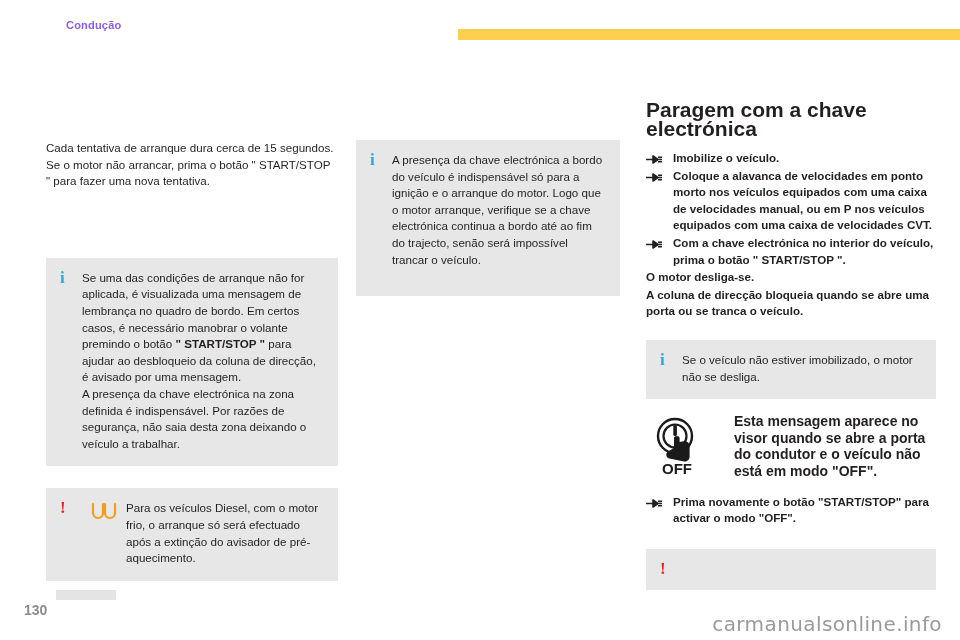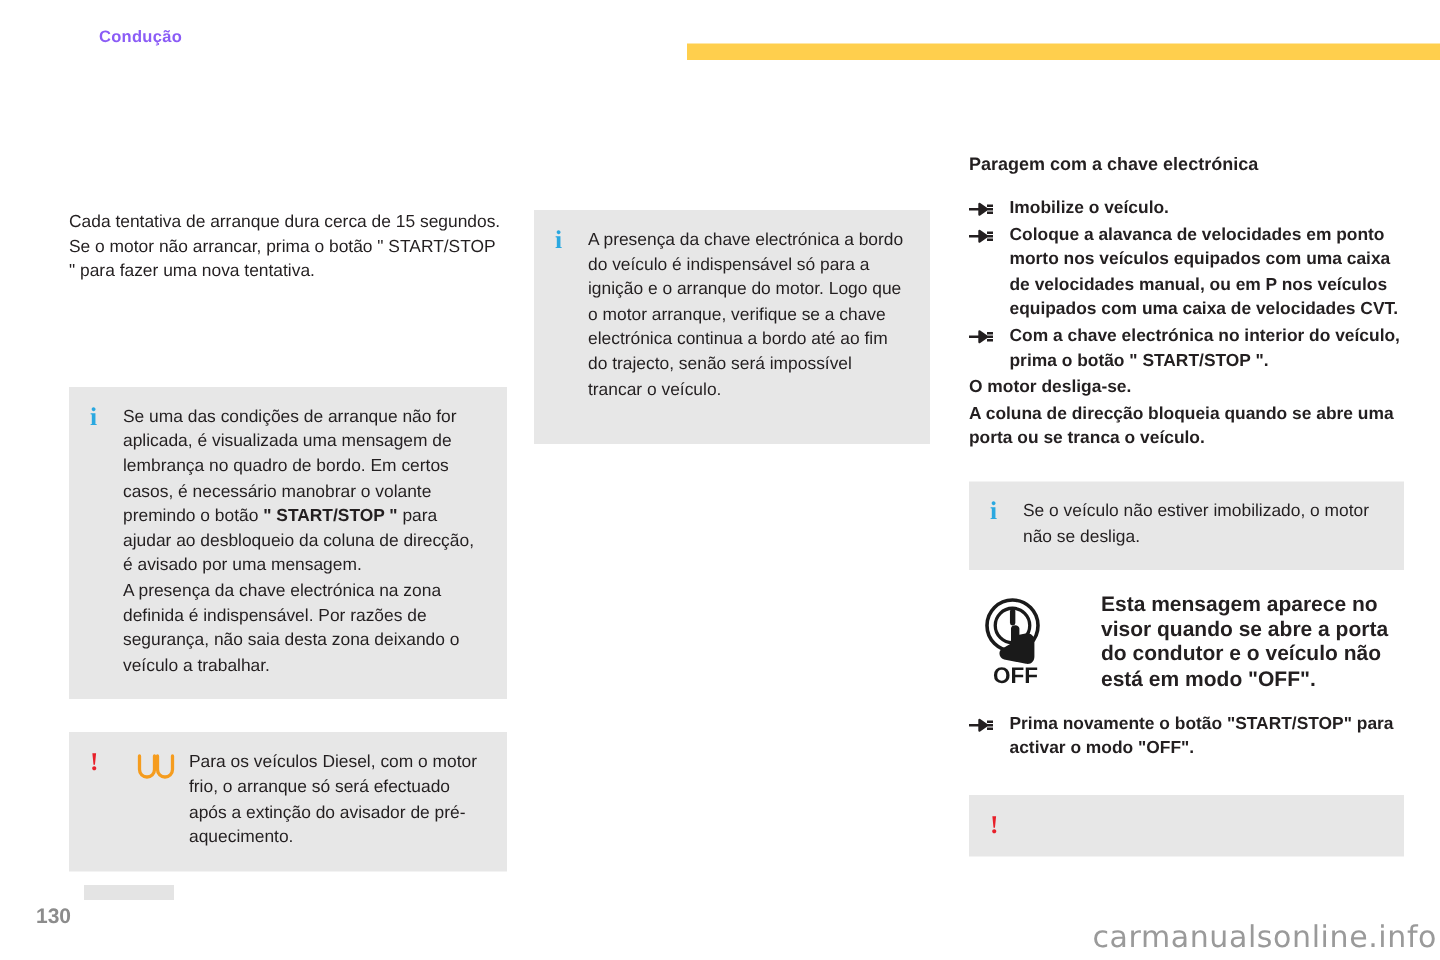--- a/index.html
+++ b/index.html
@@ -70,21 +70,21 @@
 
   
   .coil{display:block;}
 
   
   .col-mid{position:absolute;left:356px;top:140px;width:264px;}
 
   
   .col-right{position:absolute;left:646px;top:100px;width:290px;}
   .sec-title{
-    font-size:12px;font-weight:bold;line-height:19px;
+    font-size:21px;font-weight:bold;line-height:19px;
     color:#231f20;margin:0 0 12px 0;
   }
   ul.bullets{list-style:none;margin:0;padding:0;}
   ul.bullets li{
     position:relative;padding-left:27px;margin-bottom:1px;
     font-size:11.6px;line-height:16.6px;font-weight:bold;color:#231f20;
   }
   ul.bullets li .arrow{
     position:absolute;left:0;top:3px;width:17px;height:11px;
   }
@@ -97,21 +97,21 @@
     border:0;display:flex;align-items:center;
   }
   .offtxt{
     flex:1;padding-left:10px;font-size:14px;line-height:16.6px;
     font-weight:bold;padding-top:2px;
   }
   .offwrap{background:#ffffff;}
 
   .watermark{
     position:absolute;left:0;right:0;bottom:4px;
-    text-align:right;padding-right:2px;
+    text-align:right;padding-right:18px;
     font-size:20px;color:#9a9a9a;letter-spacing:.4px;
     font-family:"DejaVu Sans", sans-serif;
   }
   .pagenum{
     position:absolute;left:24px;bottom:22px;
     font-size:14px;font-weight:bold;color:#8c8c8c;
   }
   .footstripe{
     position:absolute;left:56px;bottom:40px;width:60px;height:10px;
     background:#e4e4e4;

